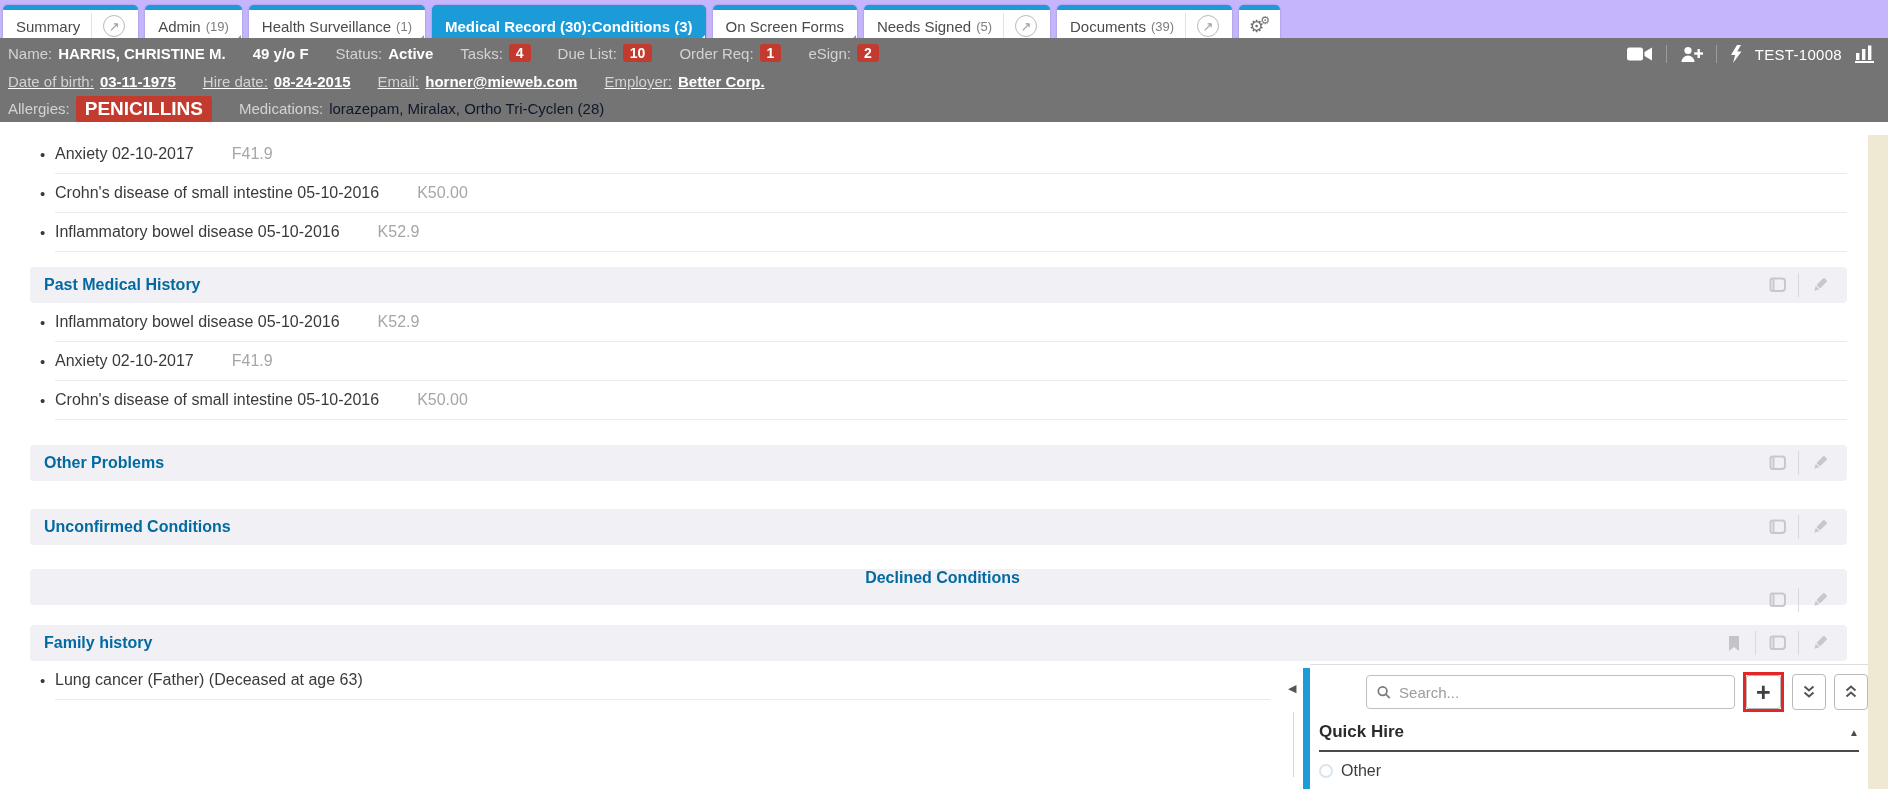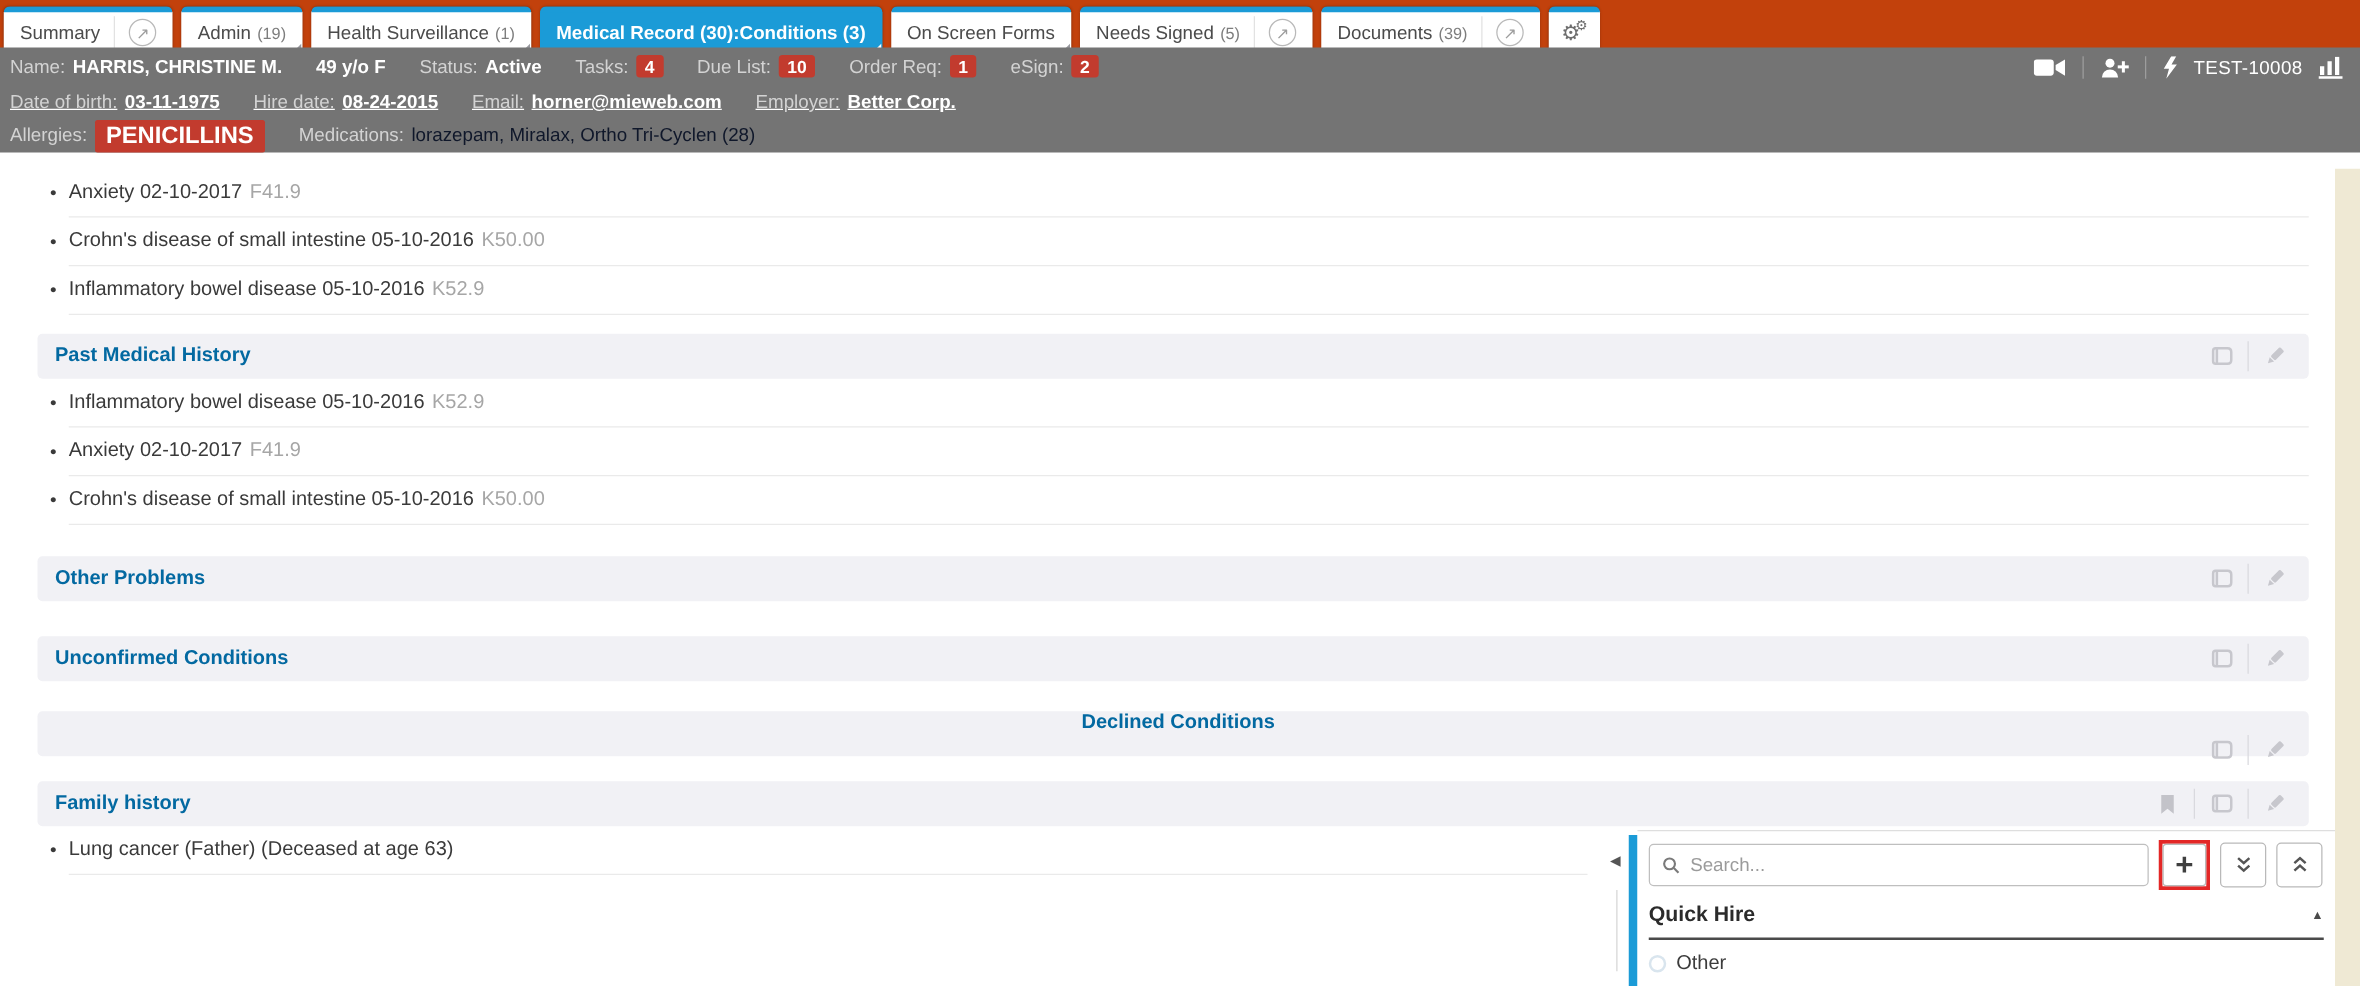--- a/index.html
+++ b/index.html
@@ -1,21 +1,21 @@
 <!DOCTYPE html>
 <html><head>
 <meta charset="utf-8">
 <style>
   * { box-sizing: border-box; margin: 0; padding: 0; }
   html,body { width:1888px; height:789px; overflow:hidden; }
   body { position:relative; font-family:"Liberation Sans", sans-serif; background:#fff; }
 
   
   .tabbar { position:absolute; top:0; left:0; width:100%; height:51px;
-            background:#c2410c; border-bottom:3px solid #3c3c3c; }
+            background:#c4b5fd; border-bottom:3px solid #3c3c3c; }
   .tabs { display:flex; align-items:flex-start; padding:5px 0 0 3px; gap:7px; }
   .tab { position:relative; display:flex; align-items:center; background:#fff;
          border-top:5px solid #1b9bd7; border-radius:5px 5px 0 0; height:37px;
          padding:0 13px; color:#4b4b4b; font-size:15px; white-space:nowrap;
          box-shadow:0 0 2px rgba(0,0,0,.25); cursor:pointer; }
   .tab .count { margin-left:5px; font-size:13px; color:#7d7d7d; }
   .tab.active { background:#1b9bd7; color:#fff; font-weight:bold; }
   .fold { position:absolute; right:1px; bottom:1px; width:0; height:0;
           border-left:6px solid transparent; border-bottom:6px solid #99999f; }
   .tab.active .fold { border-bottom-color:#fff; }
@@ -46,21 +46,21 @@
   .pid { font-size:15px; letter-spacing:.3px; }
   .chart-ic { border-bottom:2px solid #fff; padding-bottom:1px; display:flex; cursor:pointer; }
   .hic { display:flex; cursor:pointer; }
 
   
   .content { position:absolute; top:135px; left:0; right:20px; bottom:0;
              background:#fff; overflow:hidden; }
   .strip { position:absolute; top:135px; right:0; width:20px; bottom:0; background:#efe9d4; }
   ul.clist { list-style:none; margin:0 21px 0 55px; }
   ul.clist li { position:relative; height:39px; display:flex; align-items:center;
-                border-bottom:1px solid #eaeaea; font-size:16px; color:#3a3a3a; }
+                border-bottom:1px solid #eaeaea; font-size:16px; color:#3a3a3a;gap:32px; }
   ul.clist li::before { content:"•"; position:absolute; left:-15px; color:#3a3a3a; font-size:15px; }
   .ctxt { cursor:pointer; }
   .code { color:#a6a6a6; margin-left:6px; }
   .clist.fam { width:1215px; }
   .sec { height:36px; margin:0 21px 0 30px; background:#f1f1f5; border-radius:4px;
          display:flex; align-items:center; padding:0 6px 0 14px; }
   .sec .title { font-size:16px; font-weight:bold; color:#0369a1; }
   .icons { margin-left:auto; display:flex; align-items:center; }
   .icon-btn { width:42px; height:26px; display:flex; align-items:center;
               justify-content:center; cursor:pointer; }
@@ -70,21 +70,21 @@
 
   
   .qpanel { position:absolute; left:1286px; top:664px; right:20px; bottom:0; }
   .q-arrow { position:absolute; left:2px; top:18px; font-size:11px; color:#555; cursor:pointer; }
   .q-line { position:absolute; left:7px; top:48px; bottom:12px; width:1px; background:#d6d6d6; }
   .q-blue { position:absolute; left:17px; top:4px; bottom:0; width:7px; background:#1b9bd7; }
   .q-body { position:absolute; left:24px; right:0; top:0; bottom:0; background:#fff;
             border-top:1px solid #dedede; }
   .q-row1 { display:flex; align-items:center; padding:7px 0 0 9px; }
   .q-search { width:400px; height:34px; border:1px solid #bfbfbf; border-radius:4px;
-              display:flex; align-items:center; padding:12px 10px; gap:8px; background:#fff; }
+              display:flex; align-items:center; padding:12px 10px; gap:8px; background:#fff;margin-left:47px; }
   .q-search input { border:none; outline:none; font-size:15px; color:#444; width:100%;
                     font-family:"Liberation Sans", sans-serif; }
   .q-search input::placeholder { color:#9b9b9b; }
   .plus-annot { margin-left:8px; border:3px solid #e32726; line-height:0; }
   .plus-btn { width:35px; height:34px; background:#fff; border:1px solid #b9b9b9;
               border-radius:3px; font-size:25px; font-weight:bold; color:#3f3f3f;
               line-height:30px; text-align:center; cursor:pointer; }
   .q-btn { width:37px; height:36px; margin-left:8px; background:#fff; border:1px solid #b9b9b9;
            border-radius:4px; display:flex; align-items:center; justify-content:center; cursor:pointer; }
   .q-head { margin:10px 9px 0 9px; padding-bottom:8px; border-bottom:2px solid #4a4a4a;

